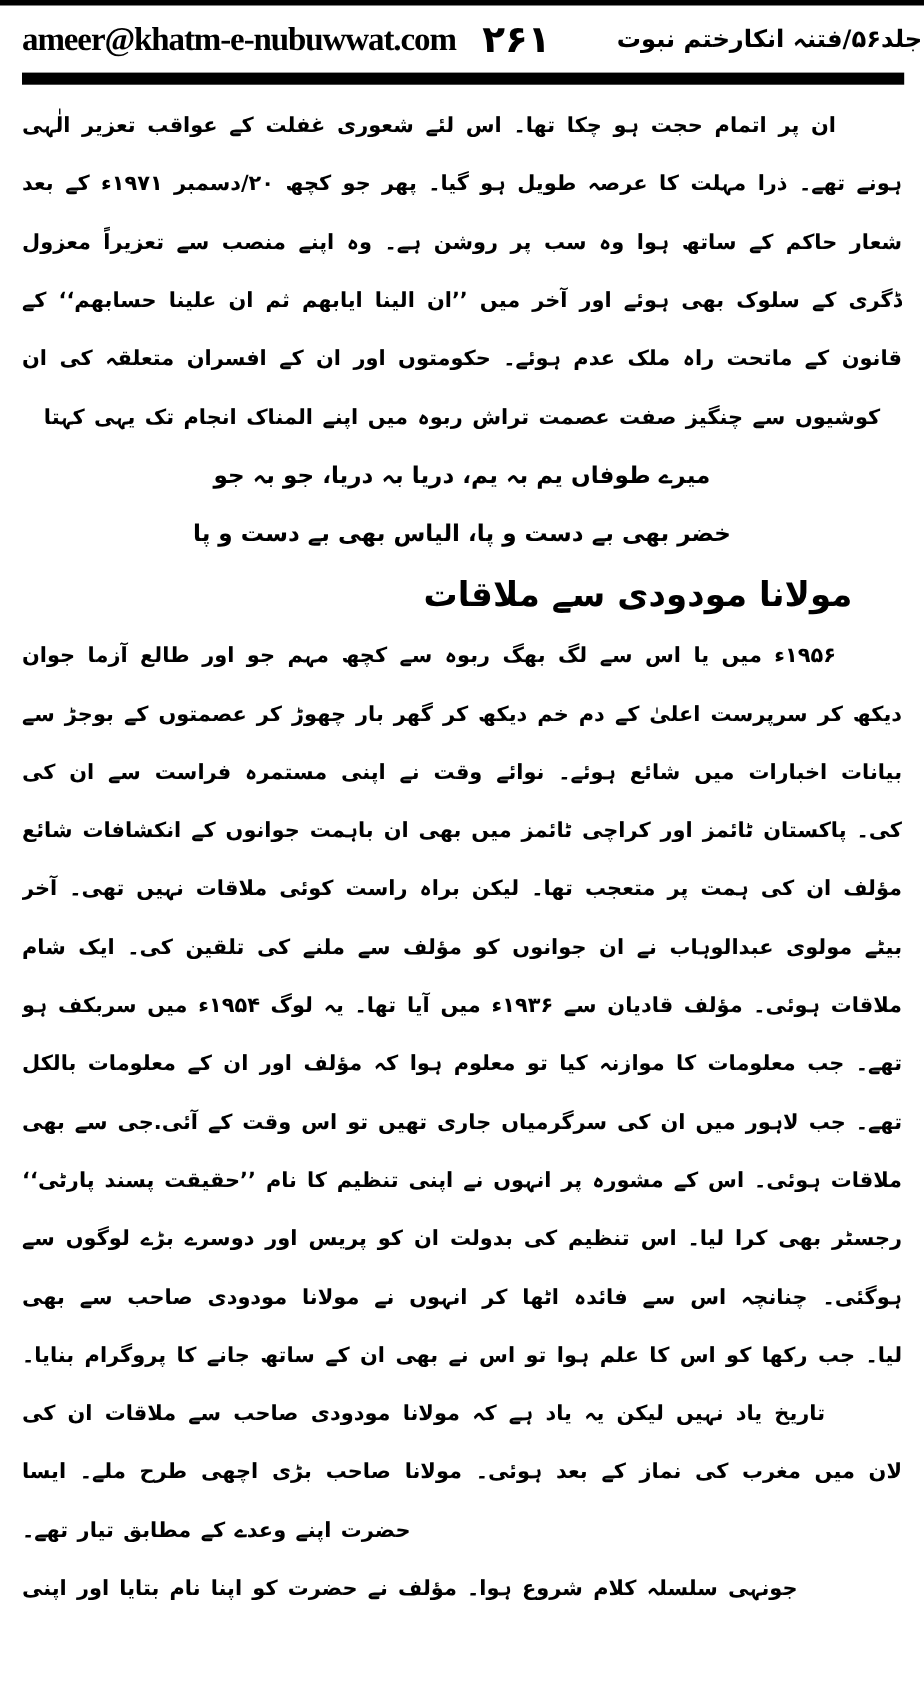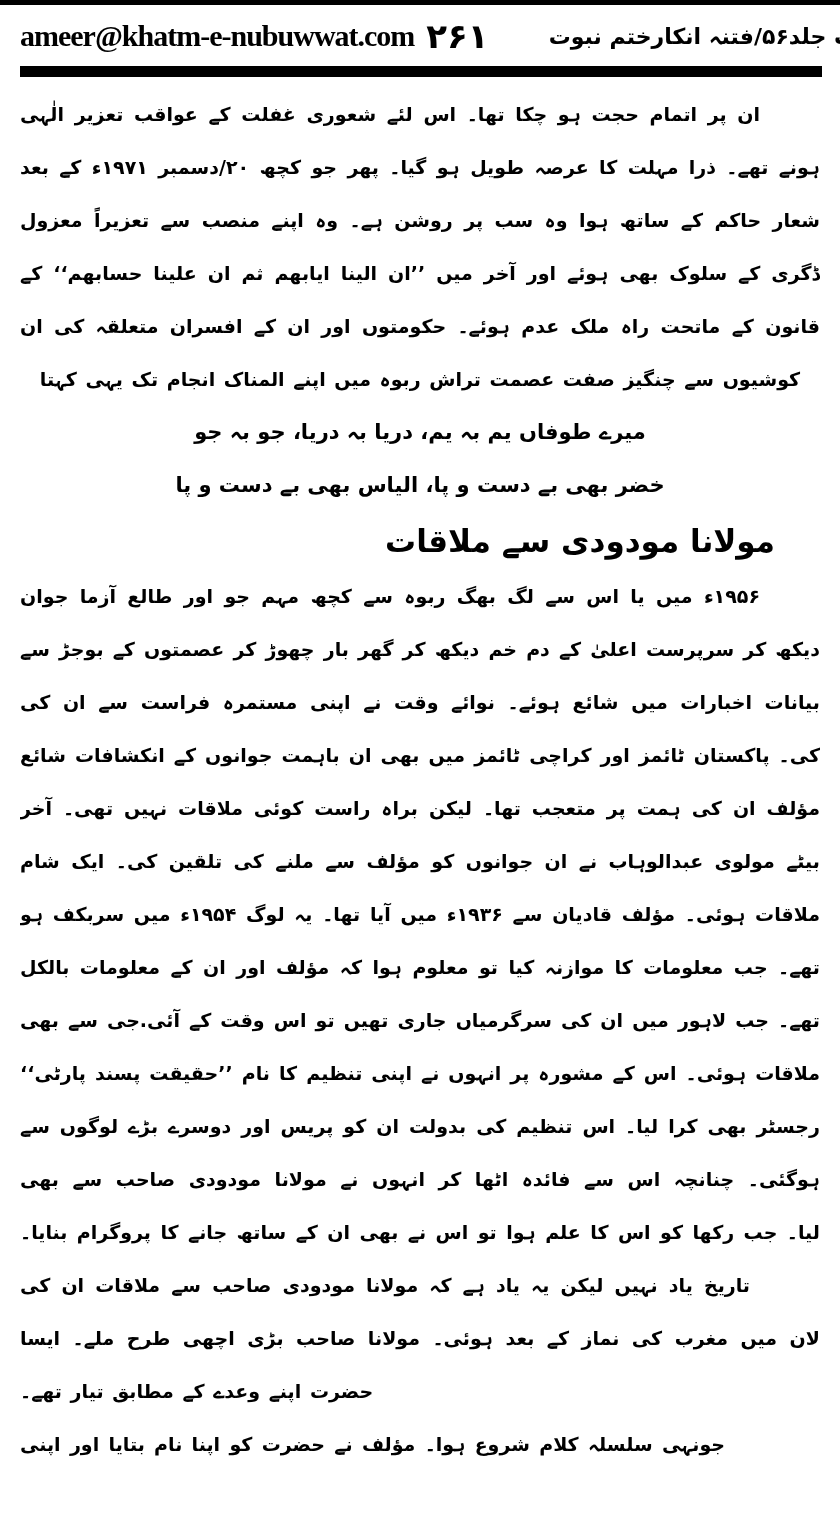--- a/index.html
+++ b/index.html
@@ -14,21 +14,21 @@
   .header {
     position:absolute; top:12px; left:20px; width:804px; height:48px;
     display:flex; justify-content:space-between; align-items:center;
   }
   .email {
     font-family:"Liberation Serif", serif; font-weight:bold;
     font-size:30px; letter-spacing:-1px; white-space:nowrap;
   }
   .page-num {
     font-weight:bold; font-size:34px; direction:rtl; white-space:nowrap;
-    margin-left:12px; margin-right:60px;
+    margin-left:24px; margin-right:60px;
   }
   .book-title {
     direction:rtl; font-weight:bold; font-size:22px; white-space:nowrap;
   }
   .divider {
     position:absolute; top:66px; left:20px; width:802px; height:11px; background:#000;
   }
   .text-column {
     position:absolute; top:88px; left:20px; width:800px;
     direction:rtl; font-weight:bold; font-size:19px; color:#000;

